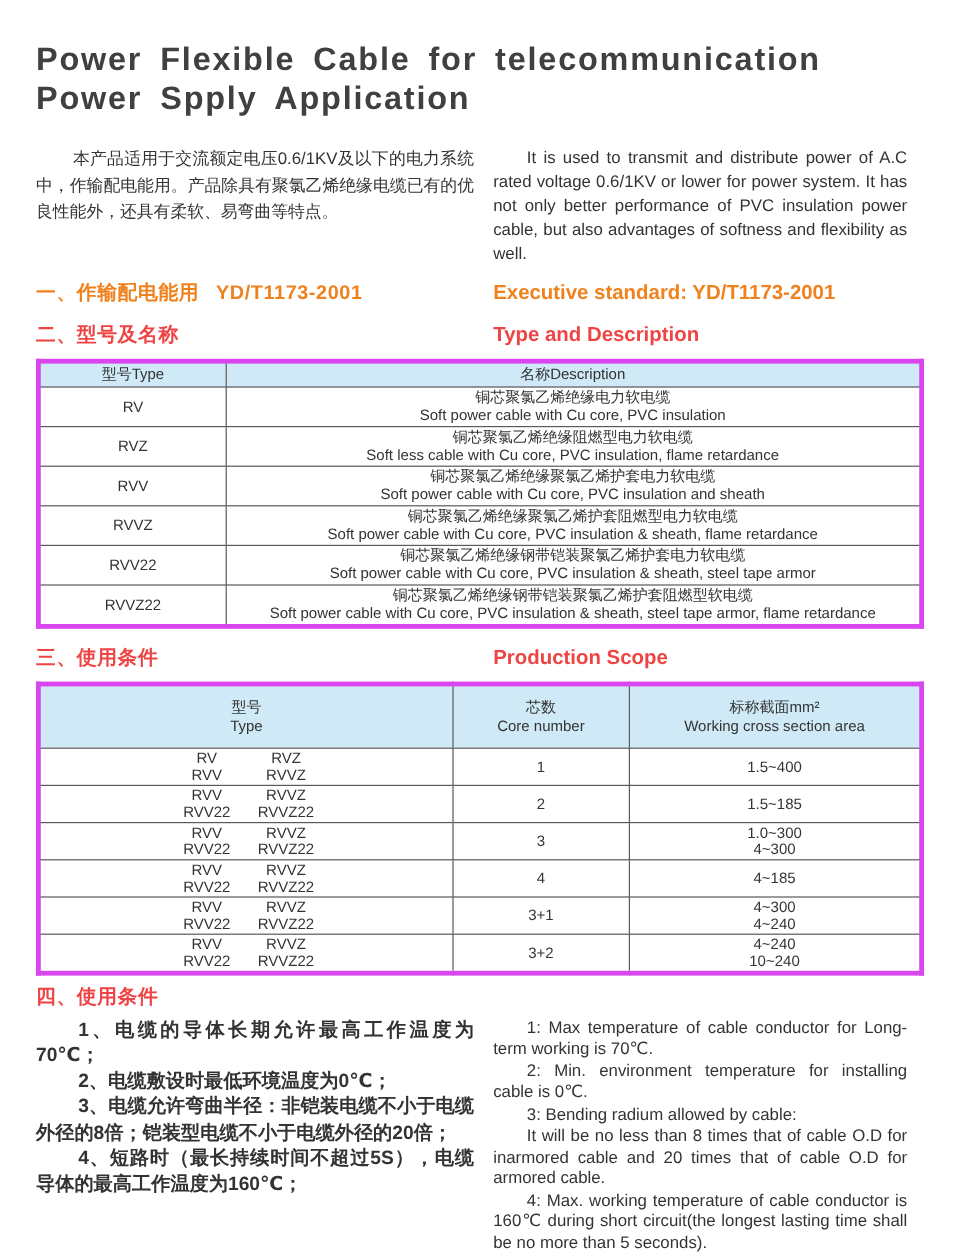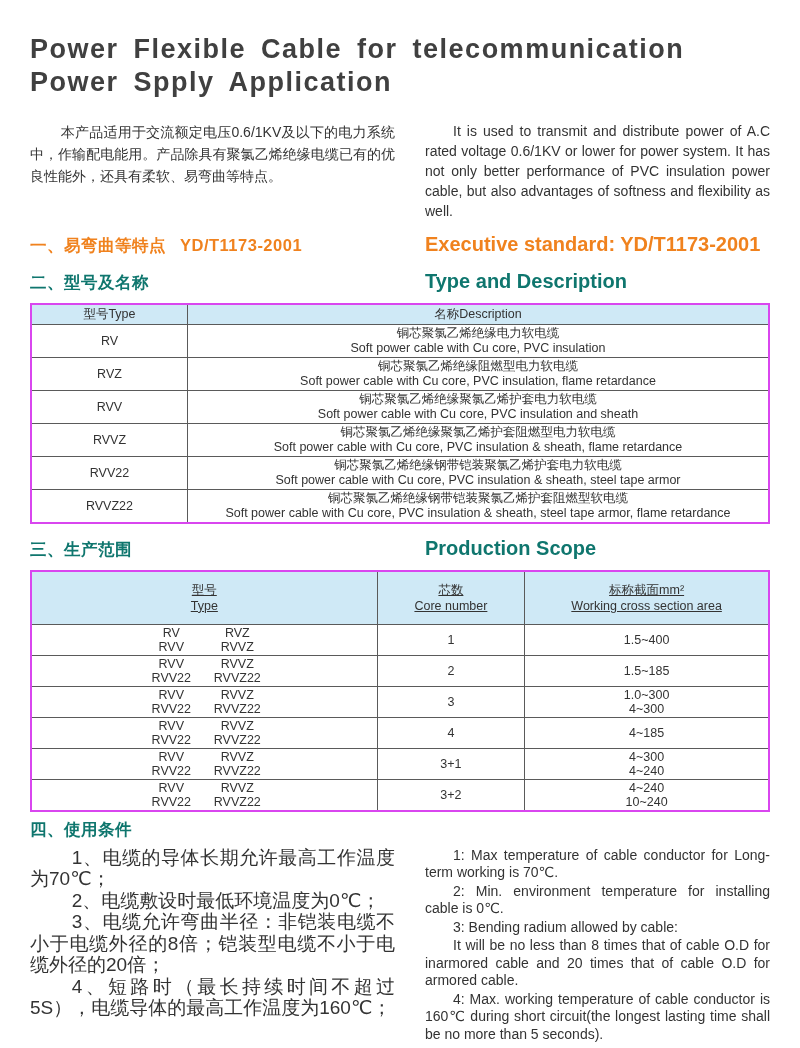--- a/index.html
+++ b/index.html
@@ -15,64 +15,64 @@
   .title-zh {
     color:#1e53a4; font-size:23px; font-weight:bold;
     letter-spacing:2px; line-height:27px;
   }
   .title-en {
     color:#404040; font-size:27px; font-weight:bold;
     line-height:33px; letter-spacing:1.5px; word-spacing:6px; margin-top:3px;
   }
 
   
-  .two-col { display:grid; grid-template-columns:365px 345px; column-gap:30px; }
+  .two-col { display:grid; grid-template-columns:365px 345px; column-gap:16px; }
   .intro-row { margin-top:22px; }
   p.body-zh { font-size:14px; line-height:22px; text-align:justify; text-indent:2.2em; }
   p.body-en { font-size:14px; line-height:20px; text-align:justify; text-indent:2em; }
 
   
   .h-orange { color:#f0821e; font-weight:bold; }
-  .h-blue   { color:#0f766e; font-weight:bold; }
+  .h-blue   { color:#ef4444; font-weight:bold; }
   .zh-h { font-size:16.5px; letter-spacing:0.5px; }
-  .en-h { font-size:20px; }
+  .en-h { font-size:17px; }
   .std-row { margin-top:12px; align-items:baseline; }
   .std-value { margin-left:14px; }
   .sec-row { margin-top:13px; align-items:baseline; }
 
   
   table { width:740px; border-collapse:collapse; table-layout:fixed; }
-  .tbl { border:2px solid #d946ef; margin-top:9px; }
+  .tbl { border:4px solid #d946ef; margin-top:9px; }
   .tbl th, .tbl td {
     border:1px solid #5a5a5a; text-align:center; vertical-align:middle;
     font-size:12.5px; font-weight:normal; padding:1px 3px;
   }
   .tbl thead th { background:#cfe9f6; }
   .line { line-height:15px; }
 
   
   .type-table col.c-type { width:21.2%; }
   .type-table col.c-desc { width:78.8%; }
   .type-table thead th { height:20px; }
   .type-table tbody td { height:31px; }
   .t-type { font-size:13px; }
 
   
   .scope-table col.c1 { width:46.9%; }
   .scope-table col.c2 { width:20%; }
   .scope-table col.c3 { width:33.1%; }
-  .scope-table thead th { height:53px; line-height:16px;text-decoration:underline; }
+  .scope-table thead th { height:53px; line-height:16px; }
   .scope-table tbody td { height:28px; line-height:14px; }
   .pair { display:flex; justify-content:center; gap:10px; }
   .pair span { display:inline-block; width:56px; text-align:center; white-space:nowrap; }
 
   
   .work-row { margin-top:7px; }
   .work-body { margin-top:6px; }
-  .list-zh p { font-size:19px; line-height:21.5px; text-align:justify; text-indent:2.2em; }
+  .list-zh p { font-size:16px; line-height:21.5px; text-align:justify; text-indent:2.2em;font-weight:bold; }
   .list-en p { font-size:14px; line-height:17.5px; text-align:justify; text-indent:2em; margin-bottom:1px; }
 </style>
 </head>
 <body>
 
 <div class="page">
 
   <header>
     <div class="title-en">
       <div>Power Flexible Cable for telecommunication</div>
@@ -80,21 +80,21 @@
     </div>
   </header>
 
   <div class="two-col intro-row">
     <p class="body-zh">本产品适用于交流额定电压0.6/1KV及以下的电力系统中，作输配电能用。产品除具有聚氯乙烯绝缘电缆已有的优良性能外，还具有柔软、易弯曲等特点。</p>
     <p class="body-en">It is used to transmit and distribute power of A.C rated voltage 0.6/1KV or lower for power system. It has not only better performance of PVC insulation power cable, but also advantages of softness and flexibility as well.</p>
   </div>
 
   <div class="two-col std-row">
     <div class="h-orange zh-h">
-      <span>一、易弯曲等特点</span><span class="std-value">YD/T1173-2001</span>
+      <span>一、作输配电能用</span><span class="std-value">YD/T1173-2001</span>
     </div>
     <div class="h-orange en-h">Executive standard: YD/T1173-2001</div>
   </div>
 
   <div class="two-col sec-row">
     <div class="h-blue zh-h">二、型号及名称</div>
     <div class="h-blue en-h">Type and Description</div>
   </div>
 
   <table class="tbl type-table">
@@ -113,21 +113,21 @@
         <td class="t-type">RV</td>
         <td>
           <div class="line">铜芯聚氯乙烯绝缘电力软电缆</div>
           <div class="line">Soft power cable with Cu core, PVC insulation</div>
         </td>
       </tr>
       <tr>
         <td class="t-type">RVZ</td>
         <td>
           <div class="line">铜芯聚氯乙烯绝缘阻燃型电力软电缆</div>
-          <div class="line">Soft power cable with Cu core, PVC insulation, flame retardance</div>
+          <div class="line">Soft less cable with Cu core, PVC insulation, flame retardance</div>
         </td>
       </tr>
       <tr>
         <td class="t-type">RVV</td>
         <td>
           <div class="line">铜芯聚氯乙烯绝缘聚氯乙烯护套电力软电缆</div>
           <div class="line">Soft power cable with Cu core, PVC insulation and sheath</div>
         </td>
       </tr>
       <tr>
@@ -148,21 +148,21 @@
         <td class="t-type">RVVZ22</td>
         <td>
           <div class="line">铜芯聚氯乙烯绝缘钢带铠装聚氯乙烯护套阻燃型软电缆</div>
           <div class="line">Soft power cable with Cu core, PVC insulation &amp; sheath, steel tape armor, flame retardance</div>
         </td>
       </tr>
     </tbody>
   </table>
 
   <div class="two-col sec-row">
-    <div class="h-blue zh-h">三、生产范围</div>
+    <div class="h-blue zh-h">三、使用条件</div>
     <div class="h-blue en-h">Production Scope</div>
   </div>
 
   <table class="tbl scope-table">
     <colgroup>
         <col class="c1">
         <col class="c2">
         <col class="c3">
       </colgroup>
     <thead>

